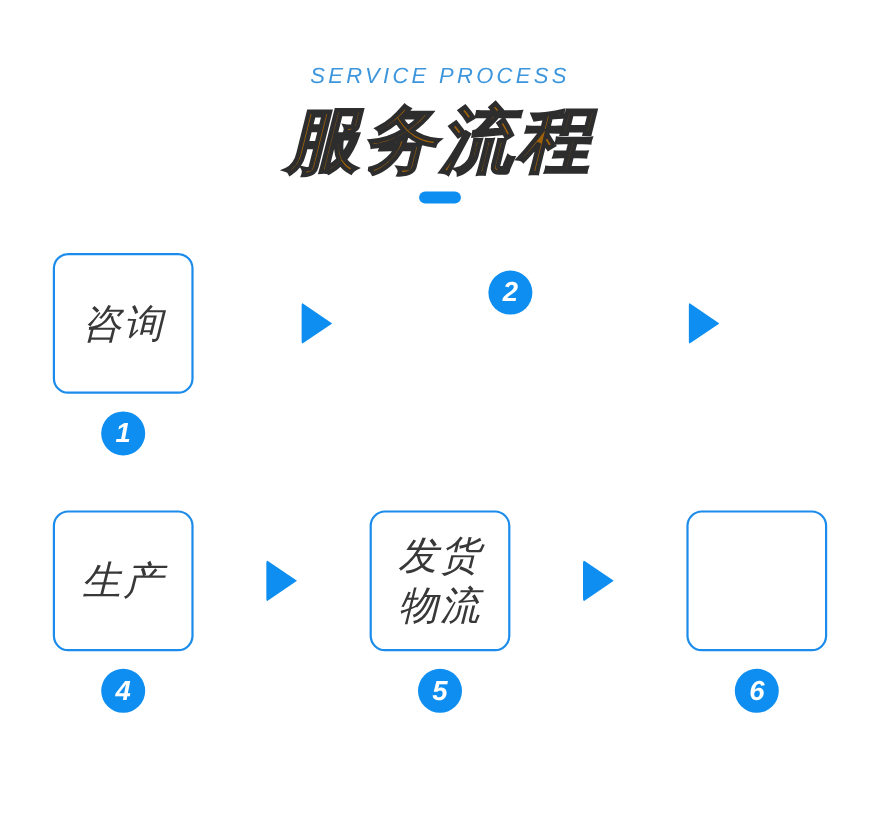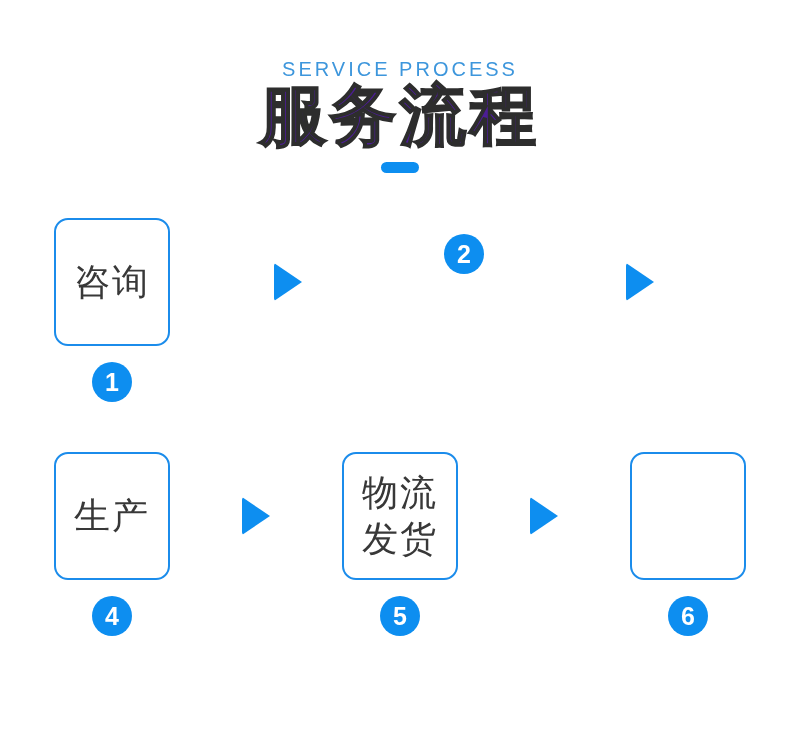--- a/index.html
+++ b/index.html
@@ -1,15 +1,15 @@
 <!DOCTYPE html>
 <html><head>
 <meta charset="utf-8">
 <style>
-  * { margin: 0; padding: 0; box-sizing: border-box; }
+  * { margin: 0; padding: 0; box-sizing: border-box; font-style: italic; }
   html, body { background: #ffffff; }
   body { font-family: "Liberation Sans", sans-serif; }
 
   .page {
     position: relative;
     width: 800px;
     height: 744px;
     margin: 0 auto;
     background: #ffffff;
     overflow: hidden;
@@ -19,25 +19,26 @@
 
   .subtitle {
     margin-top: 58px;
     font-size: 20px;
     letter-spacing: 3px;
     color: #3d96dc;
     font-weight: 400;
   }
 
   .title {
+    margin-top: 12px;
     font-size: 66px;
     line-height: 1.05;
     font-weight: 900;
     letter-spacing: 4px;
-    color: #4c1d95;
+    color: #a16207;
     
     -webkit-text-stroke: 2px #2d2d2d;
   }
 
   .dash {
     width: 38px;
     height: 11px;
     border-radius: 6px;
     background: #0d8ef0;
     margin: 12px auto 0;
@@ -53,21 +54,21 @@
   .flow-row + .flow-row { margin-top: 50px; gap: 24px; }
 
   .step {
     width: 128px;
     display: flex;
     flex-direction: column;
     align-items: center;
   }
 
   .step-box {
-    width: 116px;
+    width: 128px;
     height: 128px;
     border: 2px solid #1b8ceb;
     border-radius: 14px;
     background: #ffffff;
     display: flex;
     flex-direction: column;
     align-items: center;
     justify-content: center;
     font-size: 36px;
     line-height: 1.3;
@@ -148,22 +149,22 @@
         </div>
         <div class="step-number">4</div>
       </div>
 
       <div class="arrow-gap">
         <div class="arrow-right"></div>
       </div>
 
       <div class="step">
         <div class="step-box">
+          <span>发货</span>
           <span>物流</span>
-          <span>发货</span>
         </div>
         <div class="step-number">5</div>
       </div>
 
       <div class="arrow-gap">
         <div class="arrow-right"></div>
       </div>
 
       <div class="step">
         <div class="step-box">

